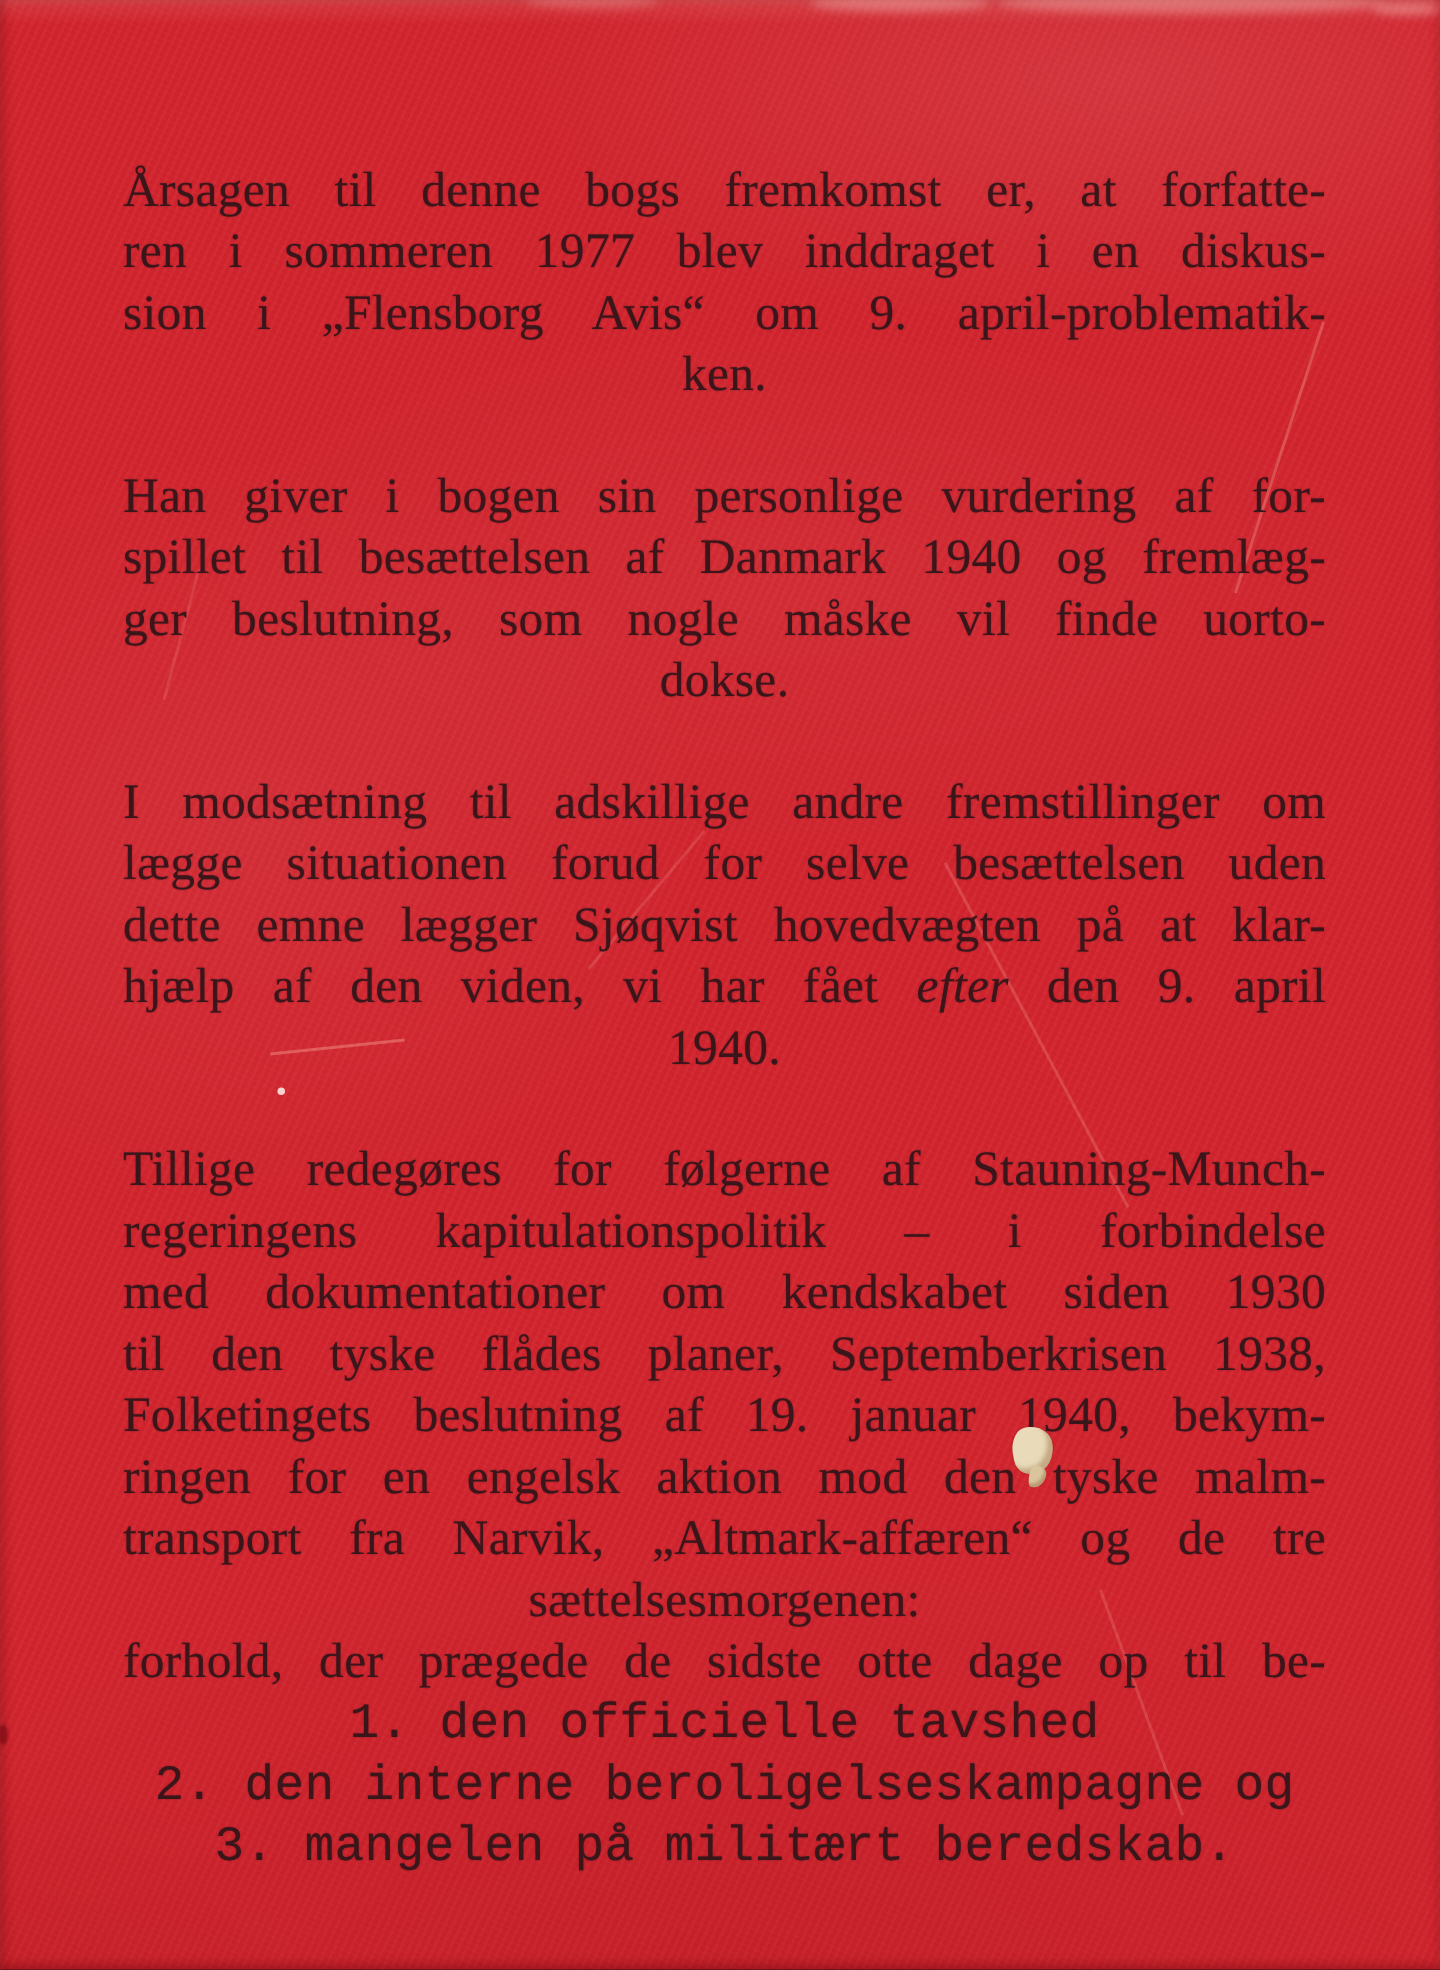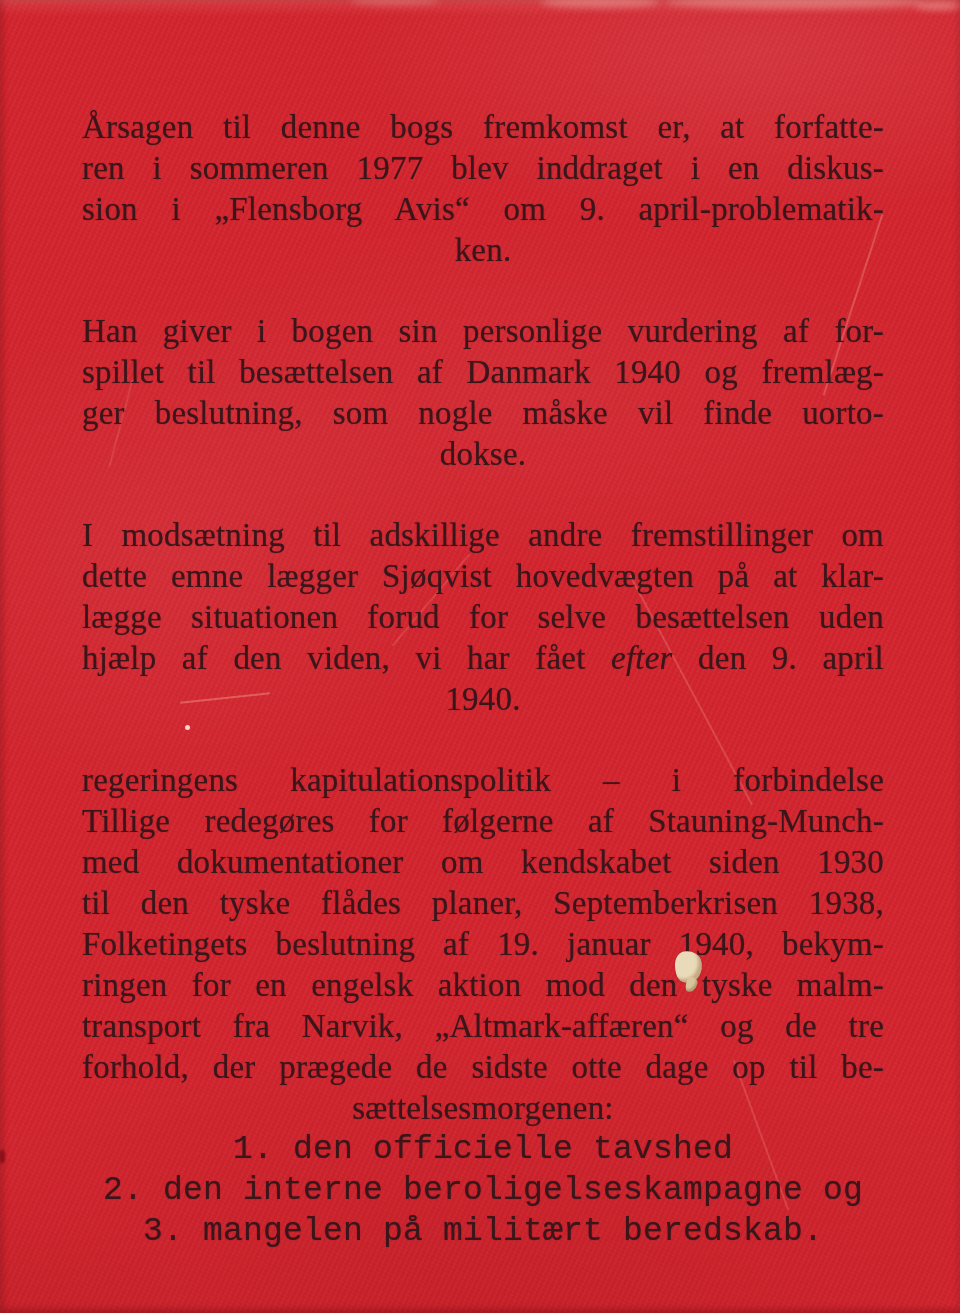--- a/index.html
+++ b/index.html
@@ -129,35 +129,35 @@
         <div class="line"><span>ken.</span></div>
       </div>
       <div class="paragraph">
         <div class="line just"><span>Han giver i bogen sin personlige vurdering af for-</span></div>
         <div class="line just"><span>spillet til besættelsen af Danmark 1940 og fremlæg-</span></div>
         <div class="line just"><span>ger beslutning, som nogle måske vil finde uorto-</span></div>
         <div class="line"><span>dokse.</span></div>
       </div>
       <div class="paragraph">
         <div class="line just"><span>I modsætning til adskillige andre fremstillinger om</span></div>
+        <div class="line just"><span>lægge situationen forud for selve besættelsen uden</span></div>
         <div class="line just"><span>dette emne lægger Sjøqvist hovedvægten på at klar-</span></div>
-        <div class="line just"><span>lægge situationen forud for selve besættelsen uden</span></div>
         <div class="line just"><span>hjælp af den viden, vi har fået </span><em>efter</em><span> den 9. april</span></div>
         <div class="line"><span>1940.</span></div>
       </div>
       <div class="paragraph">
+        <div class="line just"><span>Tillige redegøres for følgerne af Stauning-Munch-</span></div>
         <div class="line just"><span>regeringens kapitulationspolitik – i forbindelse</span></div>
-        <div class="line just"><span>Tillige redegøres for følgerne af Stauning-Munch-</span></div>
         <div class="line just"><span>med dokumentationer om kendskabet siden 1930</span></div>
         <div class="line just"><span>til den tyske flådes planer, Septemberkrisen 1938,</span></div>
         <div class="line just"><span>Folketingets beslutning af 19. januar 1940, bekym-</span></div>
         <div class="line just"><span>ringen for en engelsk aktion mod den tyske malm-</span></div>
         <div class="line just"><span>transport fra Narvik, „Altmark-affæren“ og de tre</span></div>
+        <div class="line"><span>sættelsesmorgenen:</span></div>
         <div class="line just"><span>forhold, der prægede de sidste otte dage op til be-</span></div>
-        <div class="line"><span>sættelsesmorgenen:</span></div>
       </div>
       <div class="paragraph tight">
         <div class="line"><span>1. den officielle tavshed</span></div>
         <div class="line"><span>2. den interne beroligelseskampagne og</span></div>
         <div class="line"><span>3. mangelen på militært beredskab.</span></div>
       </div>
     </div>
 
   <div class="speck"></div>
   <div class="speck-tail"></div>

